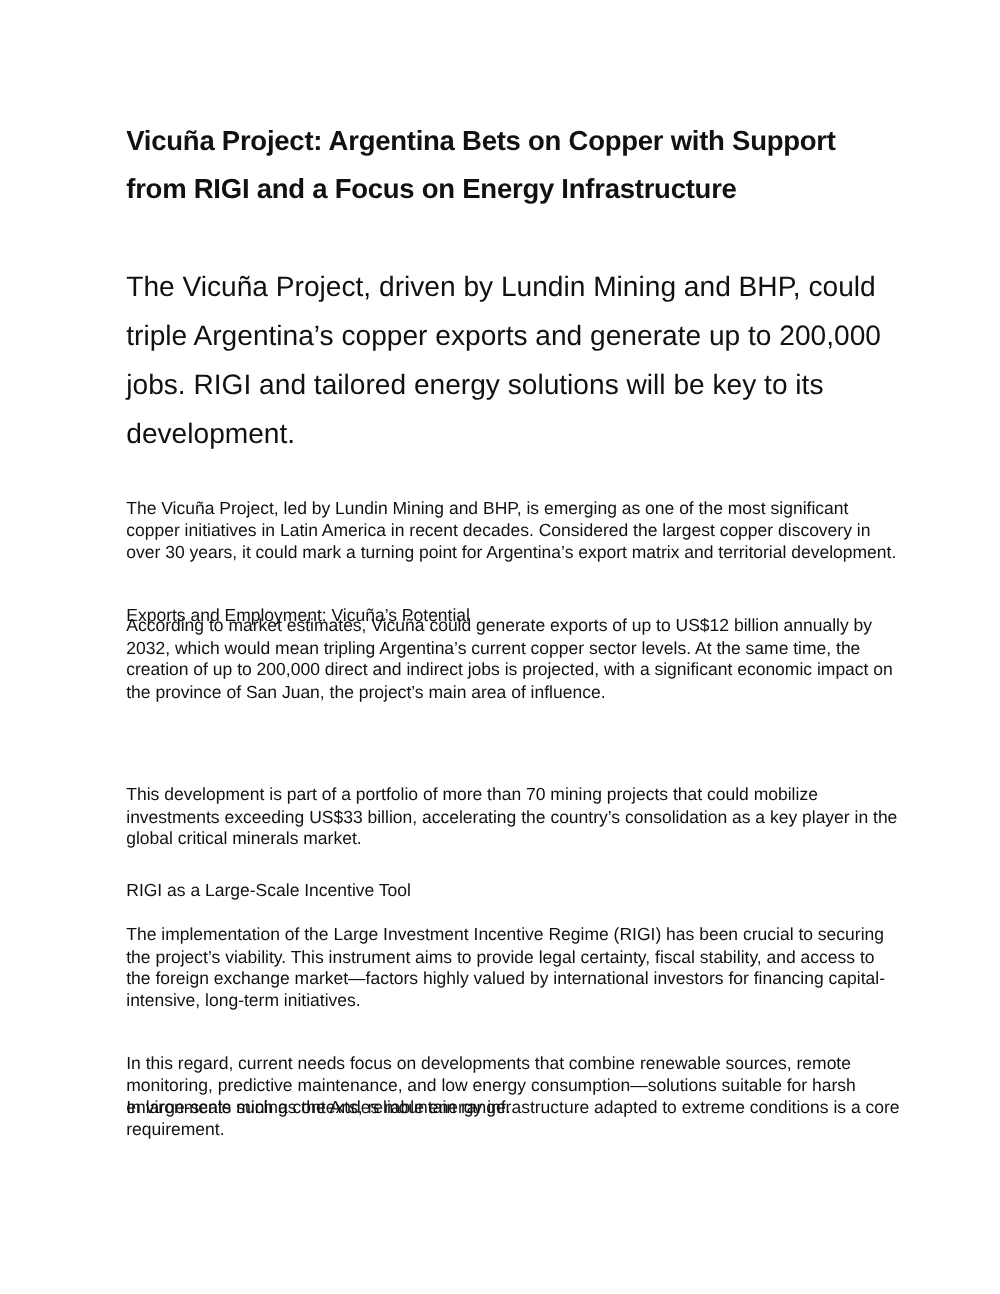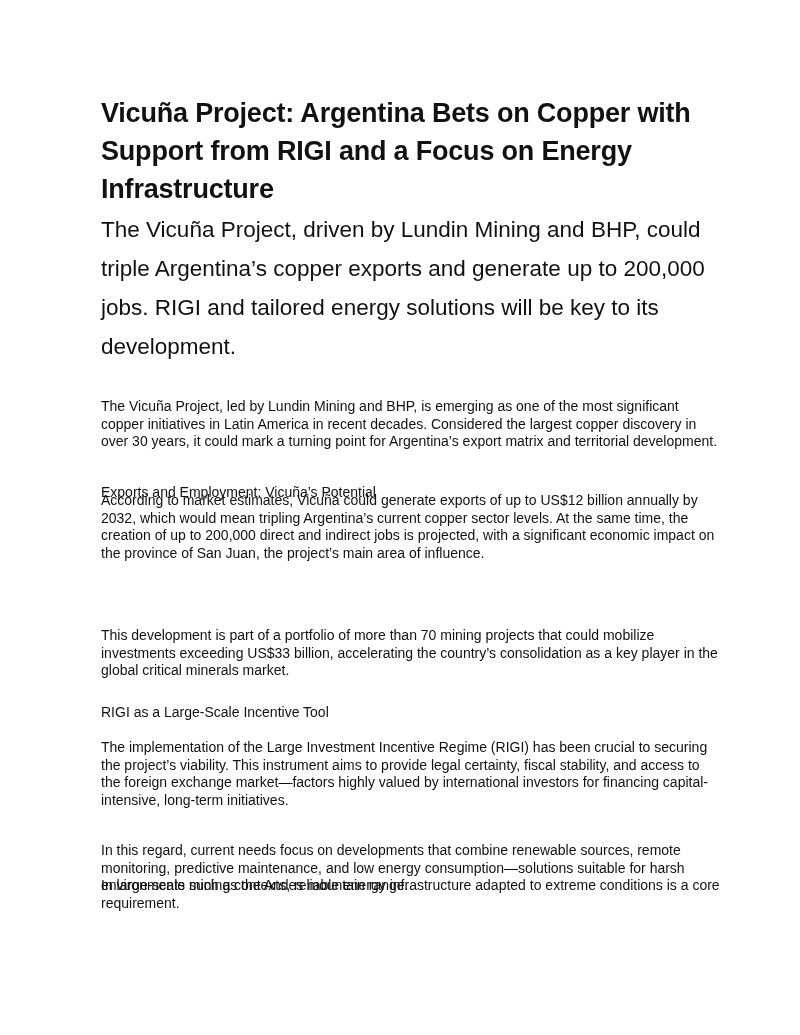--- a/index.html
+++ b/index.html
@@ -1,18 +1,18 @@
 <!DOCTYPE html>
 <html><head>
   <meta charset="utf-8">
   <style>
     html, body { margin: 0; padding: 0; background: #ffffff; }
     body { width: 800px; height: 1035px; overflow: hidden; position: relative; font-family: "Liberation Sans", sans-serif; color: #111111; }
     .page { position: absolute; left: 101px; top: 0; width: 600px; }
-    .title { position: absolute; top: 94px; left: 0; width: 620px; font-size: 27px; font-weight: bold; line-height: 38px; margin: 0; letter-spacing: -0.2px; }
+    .title { position: absolute; top: 94px; left: 0; width: 620px; font-size: 22px; font-weight: bold; line-height: 38px; margin: 0; letter-spacing: -0.2px; }
     .subtitle { position: absolute; top: 210px; left: 0; width: 620px; font-size: 22.5px; line-height: 39px; margin: 0; font-weight: normal; }
     .byline { position: absolute; top: 336px; left: 0; font-size: 14px; font-weight: bold; line-height: 18px; }
     .para { position: absolute; left: 0; width: 620px; font-size: 14px; line-height: 17.5px; margin: 0; }
     .h2 { position: absolute; left: 0; font-size: 14px; font-weight: normal; margin: 0; line-height: 22px; }
   </style>
 </head>
 <body>
 
 <div class="page">
   <h1 class="title">Vicuña Project: Argentina Bets on Copper with Support from RIGI and a Focus on Energy Infrastructure</h1>

